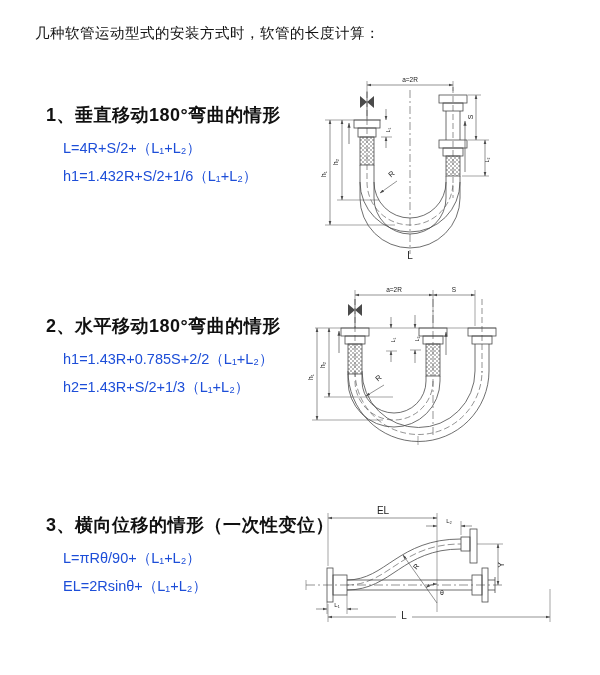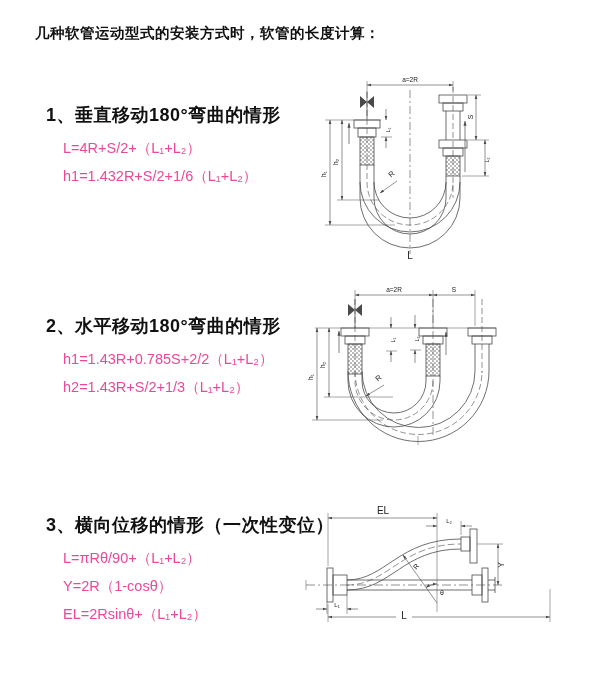--- a/index.html
+++ b/index.html
@@ -1,23 +1,23 @@
 <!DOCTYPE html>
 <html><head>
 <meta charset="utf-8">
 <style>
   html,body{margin:0;padding:0;}
   body{
     width:600px;height:675px;position:relative;background:#ffffff;
     font-family:"Liberation Sans","DejaVu Sans",sans-serif;color:#151515;overflow:hidden;
   }
-  .title{position:absolute;left:35px;top:24px;font-size:14.5px;font-weight:bold;color:#111;letter-spacing:.5px;}
+  .title{position:absolute;left:35px;top:24px;font-size:14.5px;font-weight:normal;color:#111;letter-spacing:.5px;}
   .section{position:absolute;left:46px;}
   .sec-heading{font-size:18px;font-weight:bold;letter-spacing:.5px;margin:0 0 7px 0;color:#111;}
-  .formula{font-size:14.5px;line-height:28px;margin-left:17px;white-space:pre;color:#ec4899;}
+  .formula{font-size:14.5px;line-height:28px;margin-left:17px;white-space:pre;color:#1d4ed8;}
   svg.diagram{position:absolute;}
   svg text{font-family:"Liberation Sans","DejaVu Sans",sans-serif;fill:#222;}
 </style>
 </head>
 <body>
 
 <div class="title">几种软管运动型式的安装方式时，软管的长度计算：</div>
 
 <div class="section" style="top:103px;">
   <div class="sec-heading">1、垂直移动180°弯曲的情形</div>
@@ -27,21 +27,20 @@
 
 <div class="section" style="top:298px;margin-top:16px;">
   <div class="sec-heading">2、水平移动180°弯曲的情形</div>
   <div class="formula">h1=1.43R+0.785S+2/2（L₁+L₂）</div>
   <div class="formula">h2=1.43R+S/2+1/3（L₁+L₂）</div>
 </div>
 
 <div class="section" style="top:513px;">
   <div class="sec-heading">3、横向位移的情形（一次性变位）</div>
   <div class="formula">L=πRθ/90+（L₁+L₂）</div>
-  <div class="formula">Y=2R（1-cosθ）</div>
   <div class="formula">EL=2Rsinθ+（L₁+L₂）</div>
 </div>
 
 <svg class="diagram" style="left:313px;top:72px;" width="275" height="195" viewBox="0 0 275 195">
   <defs>
     <marker id="arr1" viewBox="0 0 10 10" refX="9" refY="5" markerWidth="7.5" markerHeight="7.5" orient="auto-start-reverse">
       <path d="M0,2 L9.5,5 L0,8 Z" fill="#4a4a4a"></path>
     </marker>
     <pattern id="ht1" width="4" height="4" patternUnits="userSpaceOnUse">
       <path d="M0,4 L4,0 M0,0 L4,4" stroke="#777" stroke-width="0.5"></path>

